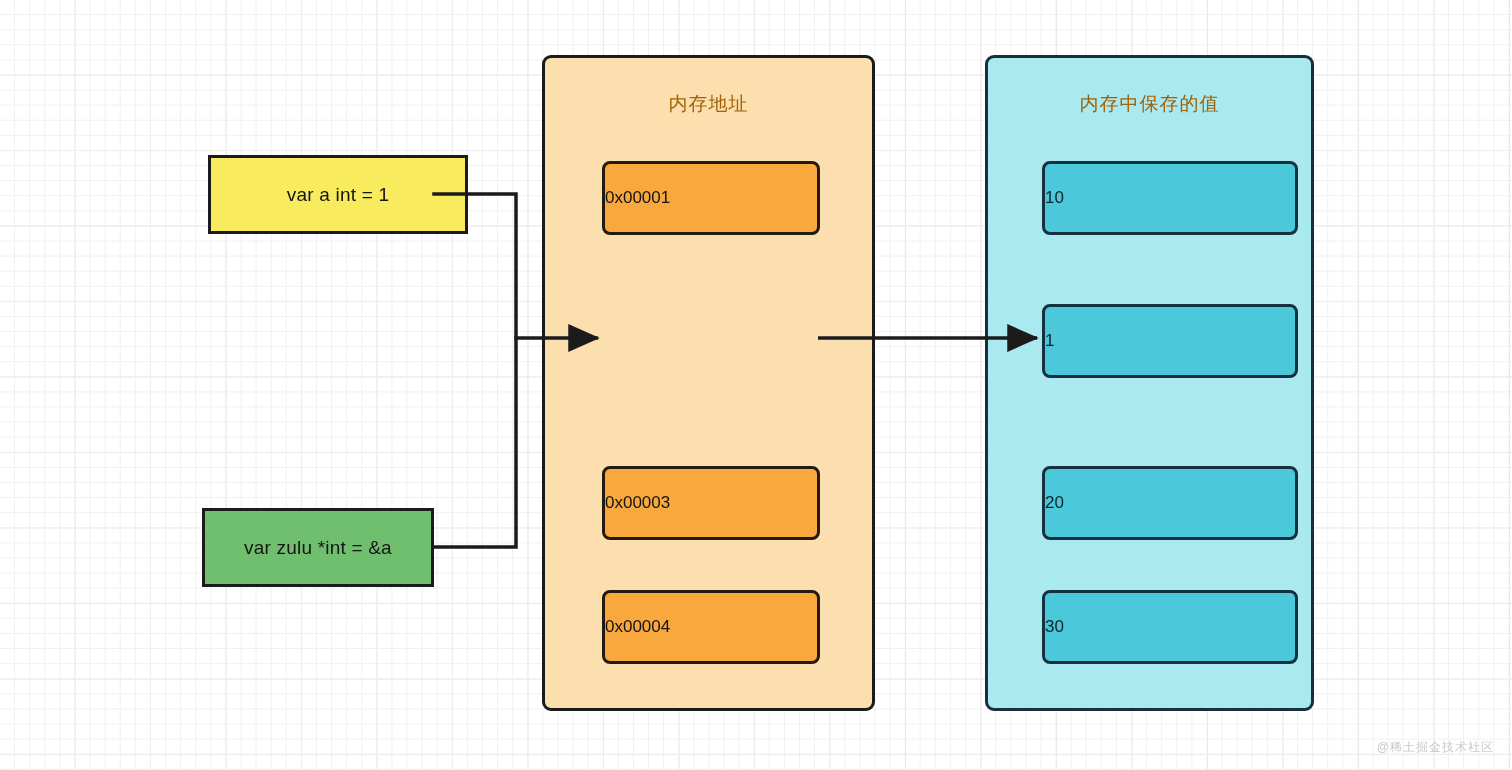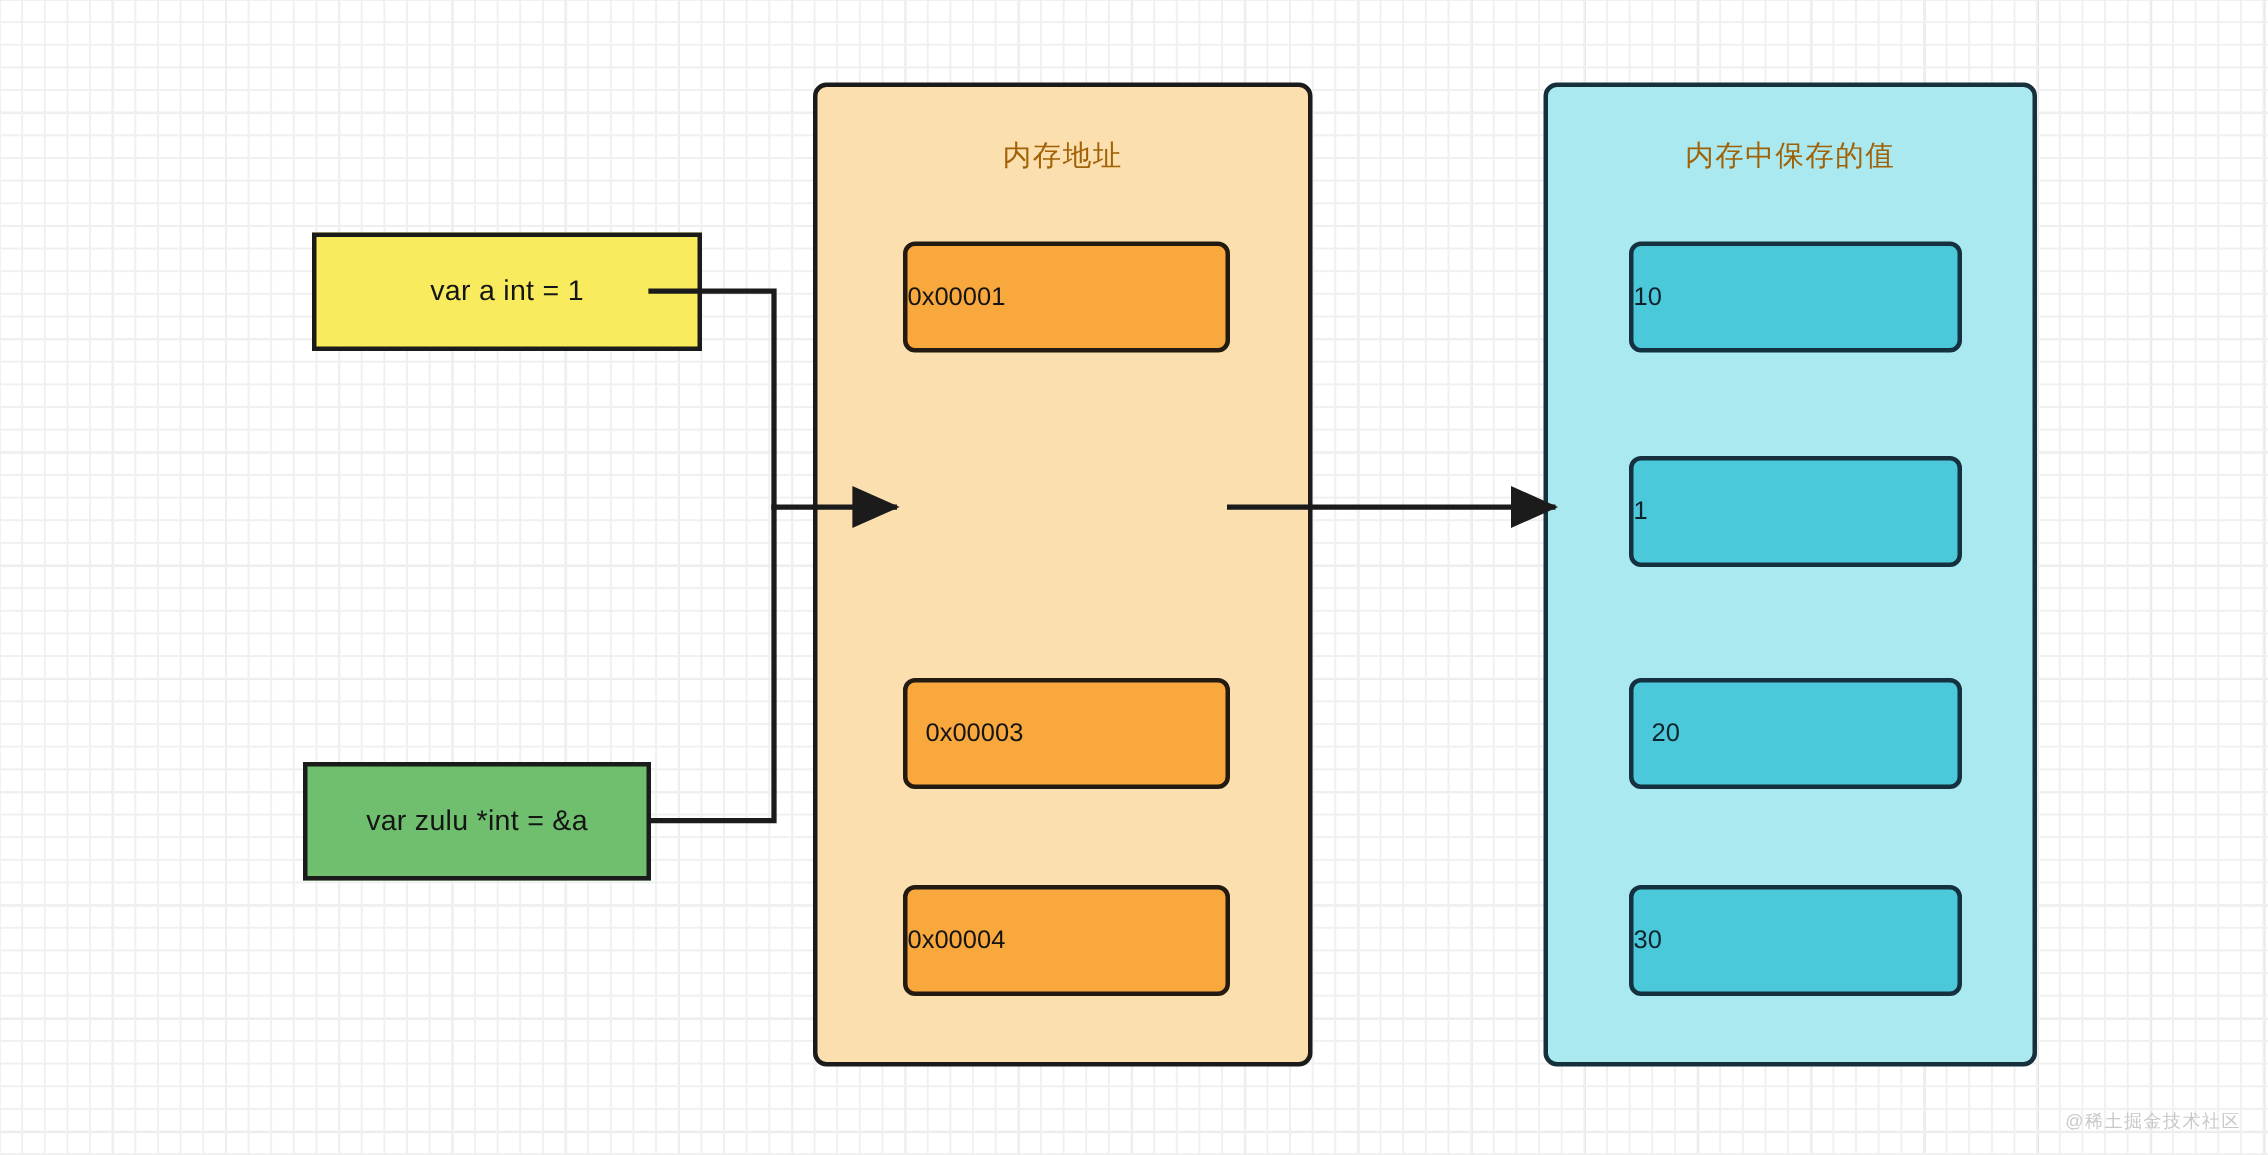--- a/index.html
+++ b/index.html
@@ -60,21 +60,20 @@
     border-radius: 9px;
   }
   #memory-address-panel {
     left: 542px; top: 55px; width: 333px; height: 656px;
     background: #fbdfae;
   }
   #memory-value-panel {
     left: 985px; top: 55px; width: 329px; height: 656px;
     background: #a9e9ef;
     border-color: #16303c;
-    margin-left: 44px;
   }
   .panel-title {
     position: absolute;
     left: 0; right: 0; top: 33px;
     text-align: center;
     font-size: 19px;
     color: #a16207;
     letter-spacing: 1px;
   }
 
@@ -92,29 +91,29 @@
   }
   .addr-cell {
     left: 57px;
     width: 218px;
     height: 74px;
     background: #f8a83c;
     border: 3px solid #231a11;
   }
   .val-cell {
     left: 54px;
-    width: 222px;
+    width: 256px;
     height: 74px;
     background: #4bc8d9;
     border: 3px solid #15303f;
     color: #10222c;
   }
   .row-0 { top: 103px; }
   .row-1 { top: 246px; }
-  .row-2 { top: 394px; padding-left: 12px; }
+  .row-2 { top: 408px; }
   .row-3 { top: 532px; }
 
   
   #connectors {
     position: absolute;
     left: 0; top: 0;
     width: 1512px; height: 770px;
     pointer-events: none;
   }
 

